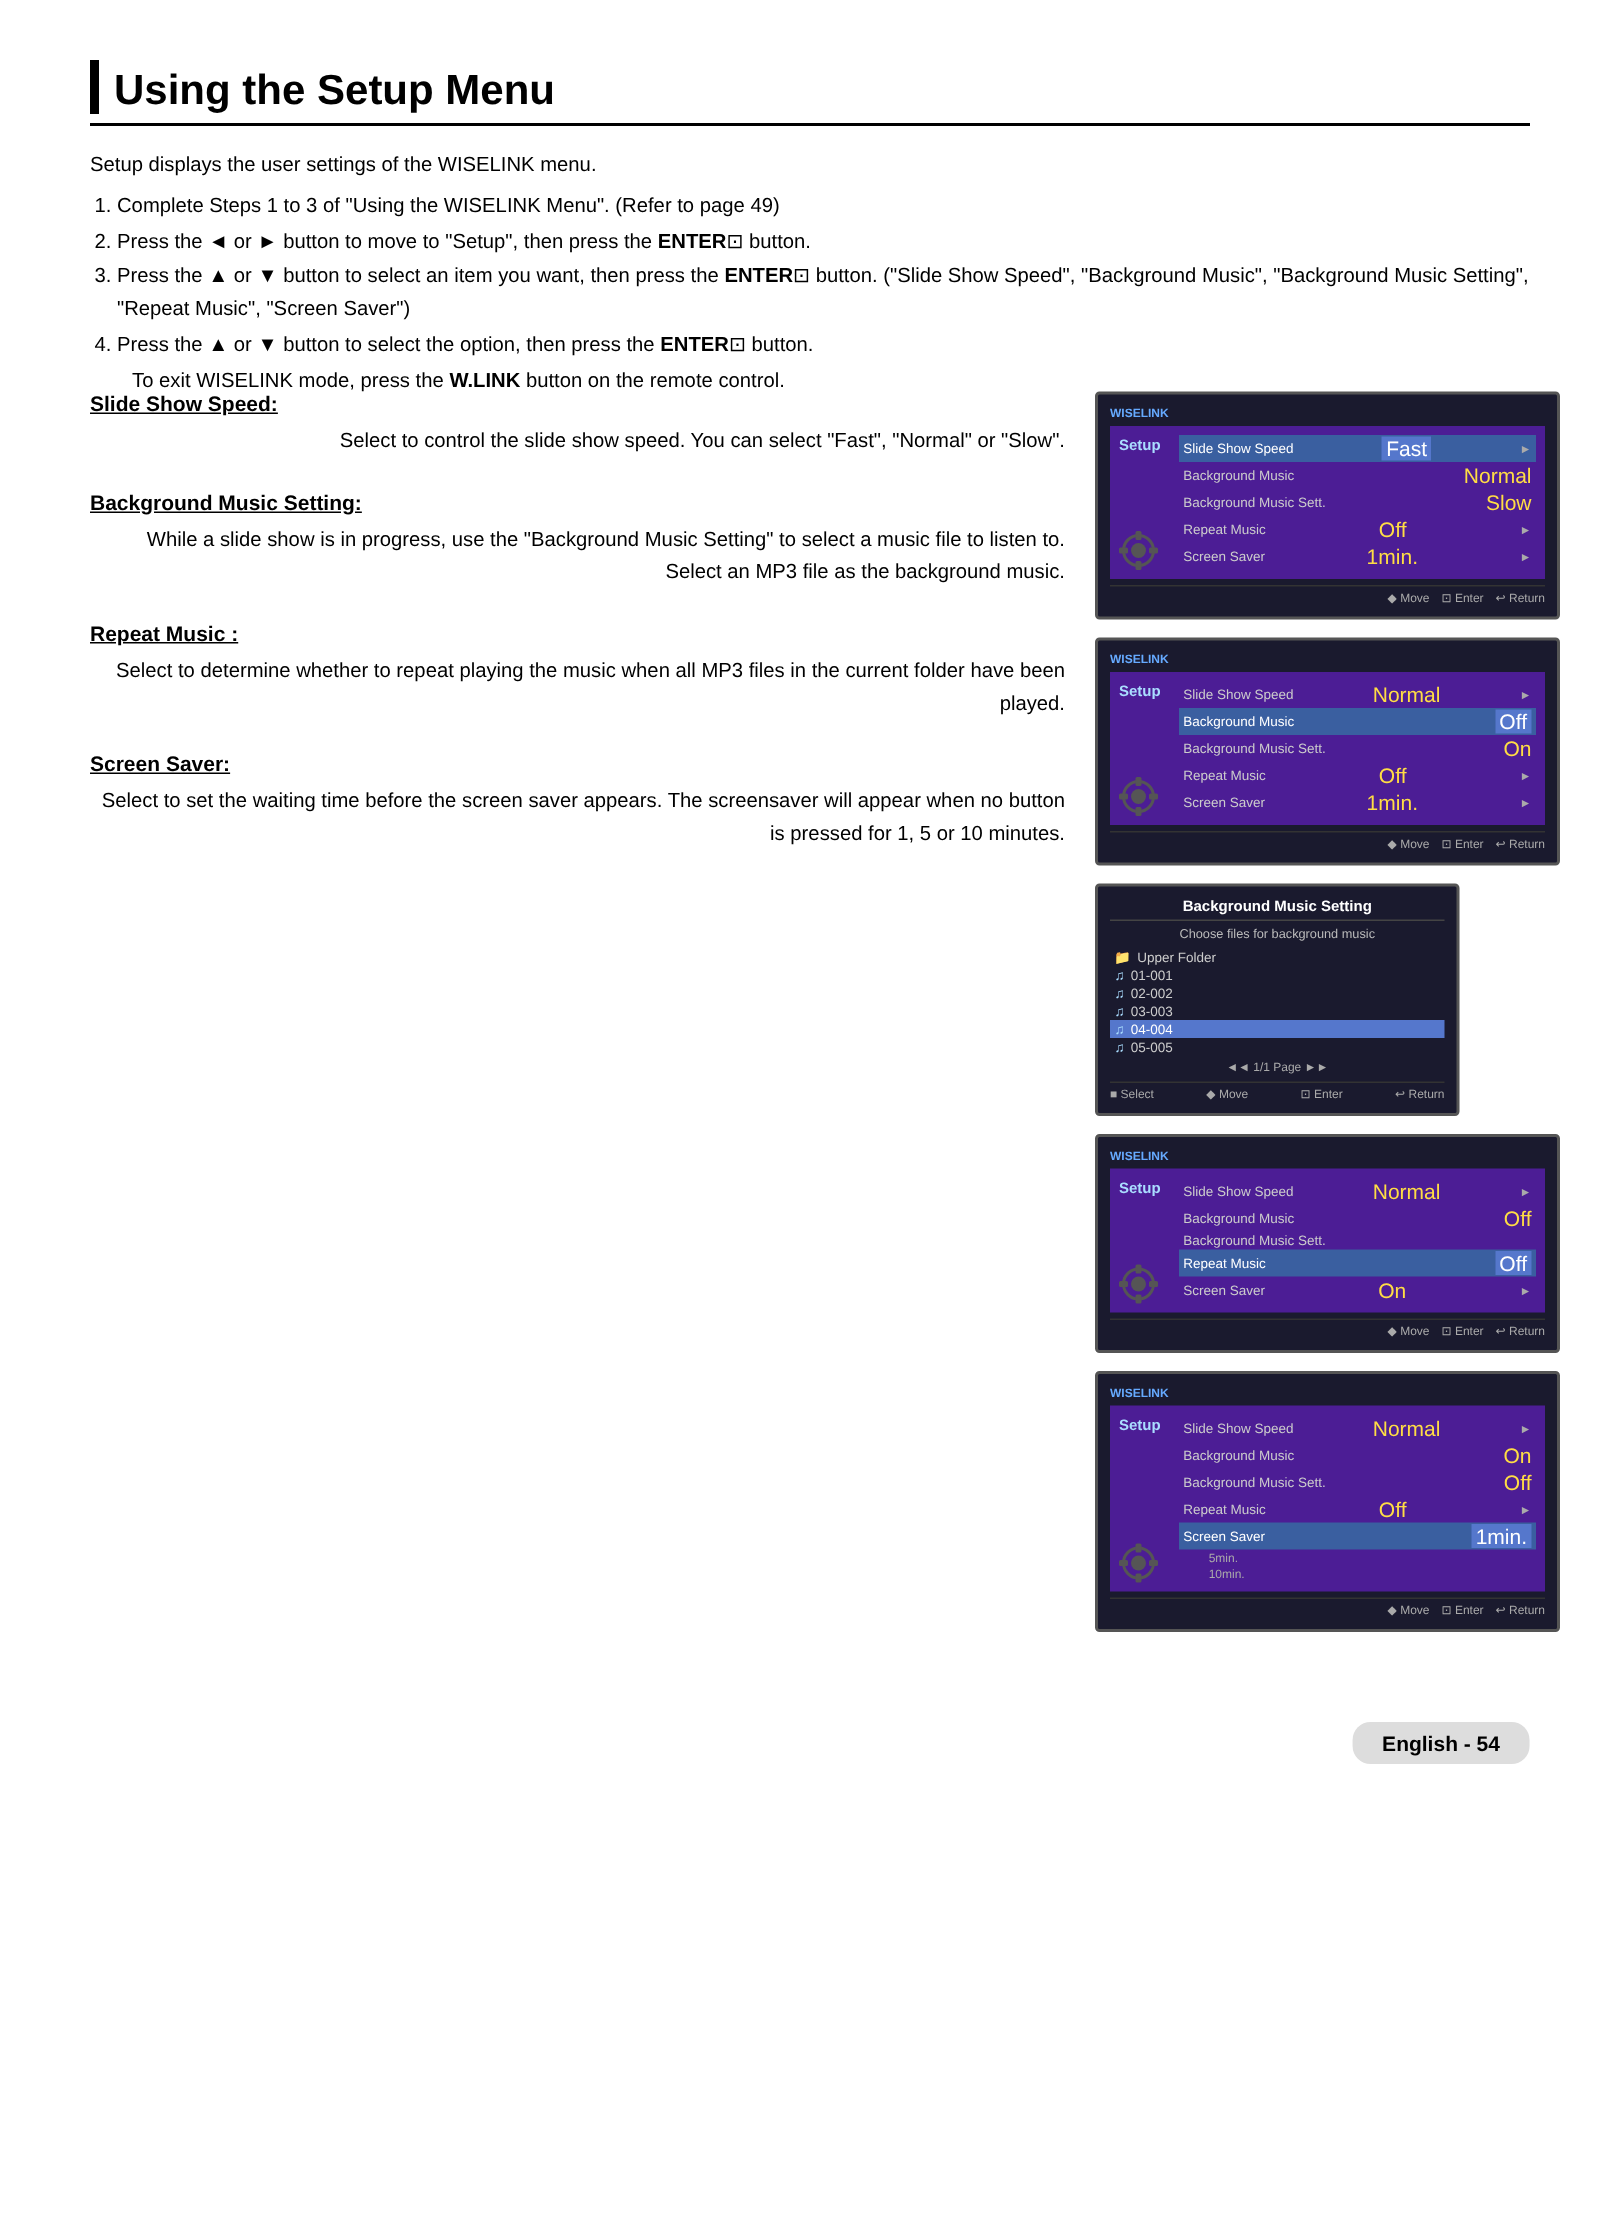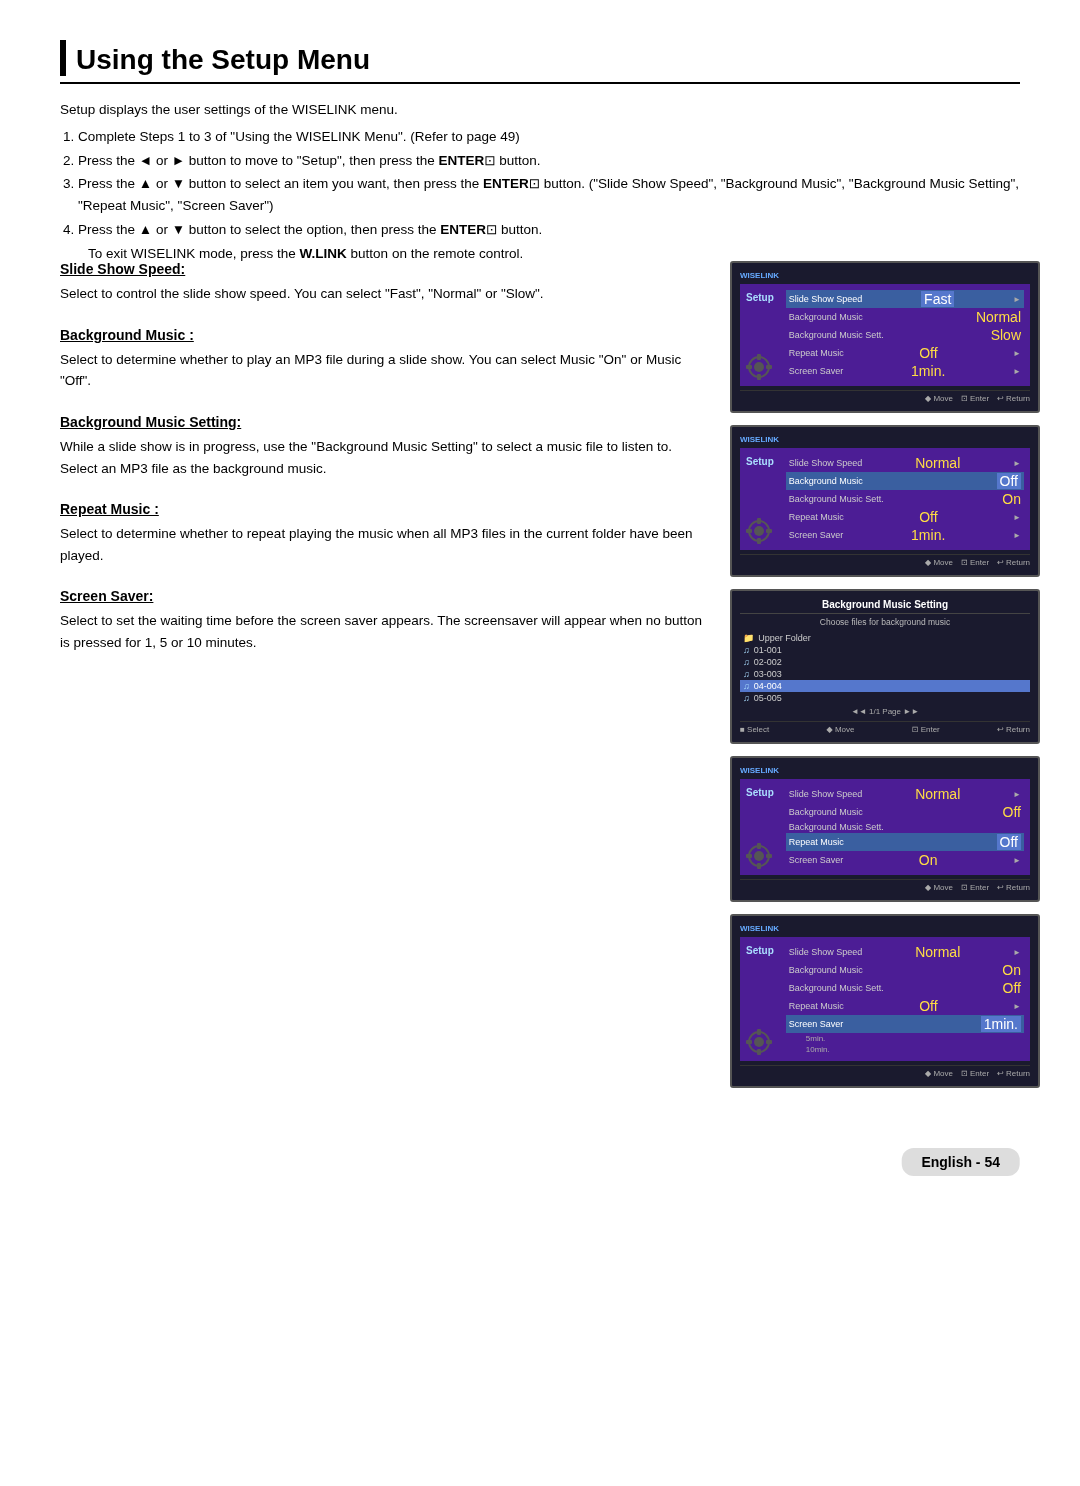--- a/index.html
+++ b/index.html
@@ -73,20 +73,21 @@
     }
     .section-title {
       font-size: 14px;
       font-weight: bold;
       text-decoration: underline;
       margin-bottom: 6px;
     }
     .section-text {
       font-size: 13.5px;
       line-height: 1.6;
+      text-align: right;
     }
 
     
     .tv-screen {
       width: 310px;
       background: #1a1a2e;
       border: 2px solid #555;
       border-radius: 3px;
       padding: 8px;
       color: #fff;
@@ -162,21 +163,21 @@
     .tv-gear {
       width: 30px;
       height: 30px;
       position: absolute;
       bottom: 4px;
       left: 4px;
     }
 
     
     .bg-music-screen {
-      width: 310px;
+      width: 243px;
       background: #1a1a2e;
       border: 2px solid #555;
       border-radius: 3px;
       padding: 8px;
       color: #fff;
       font-size: 10px;
     }
     .bg-screen-title {
       text-align: center;
       font-size: 10px;
@@ -264,24 +265,20 @@
 
 <div class="content-area">
 
   <div class="left-col">
 
     <div class="section">
       <div class="section-title">Slide Show Speed:</div>
       <p class="section-text">Select to control the slide show speed. You can select "Fast", "Normal" or "Slow".</p>
     </div>
 
-    <div class="section">
-      <div class="section-title">Background Music :</div>
-      <p class="section-text">Select to determine whether to play an MP3 file during a slide show. You can select Music "On" or Music "Off".</p>
-    </div>
 
     <div class="section">
       <div class="section-title">Background Music Setting:</div>
       <p class="section-text">While a slide show is in progress, use the "Background Music Setting" to select a music file to listen to. Select an MP3 file as the background music.</p>
     </div>
 
     <div class="section">
       <div class="section-title">Repeat Music :</div>
       <p class="section-text">Select to determine whether to repeat playing the music when all MP3 files in the current folder have been played.</p>
     </div>

